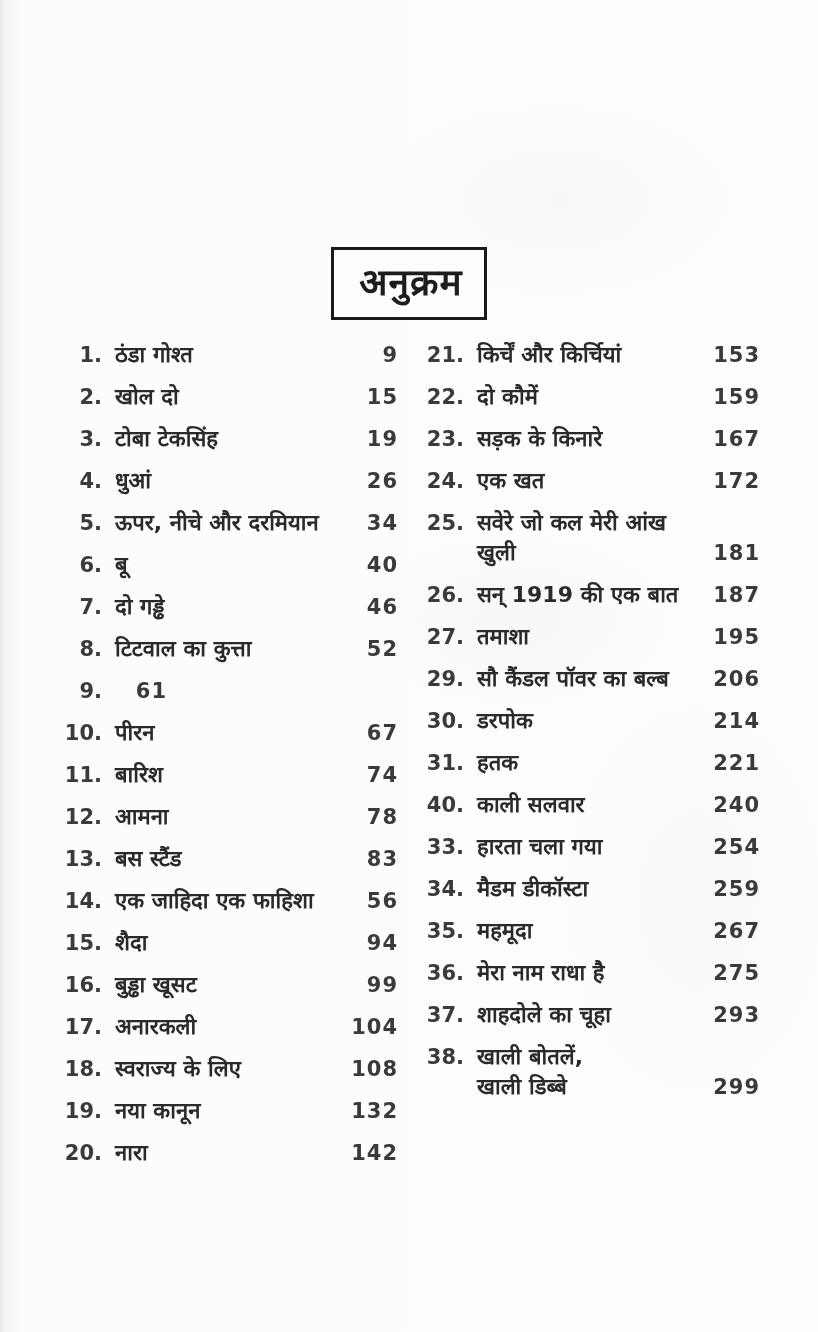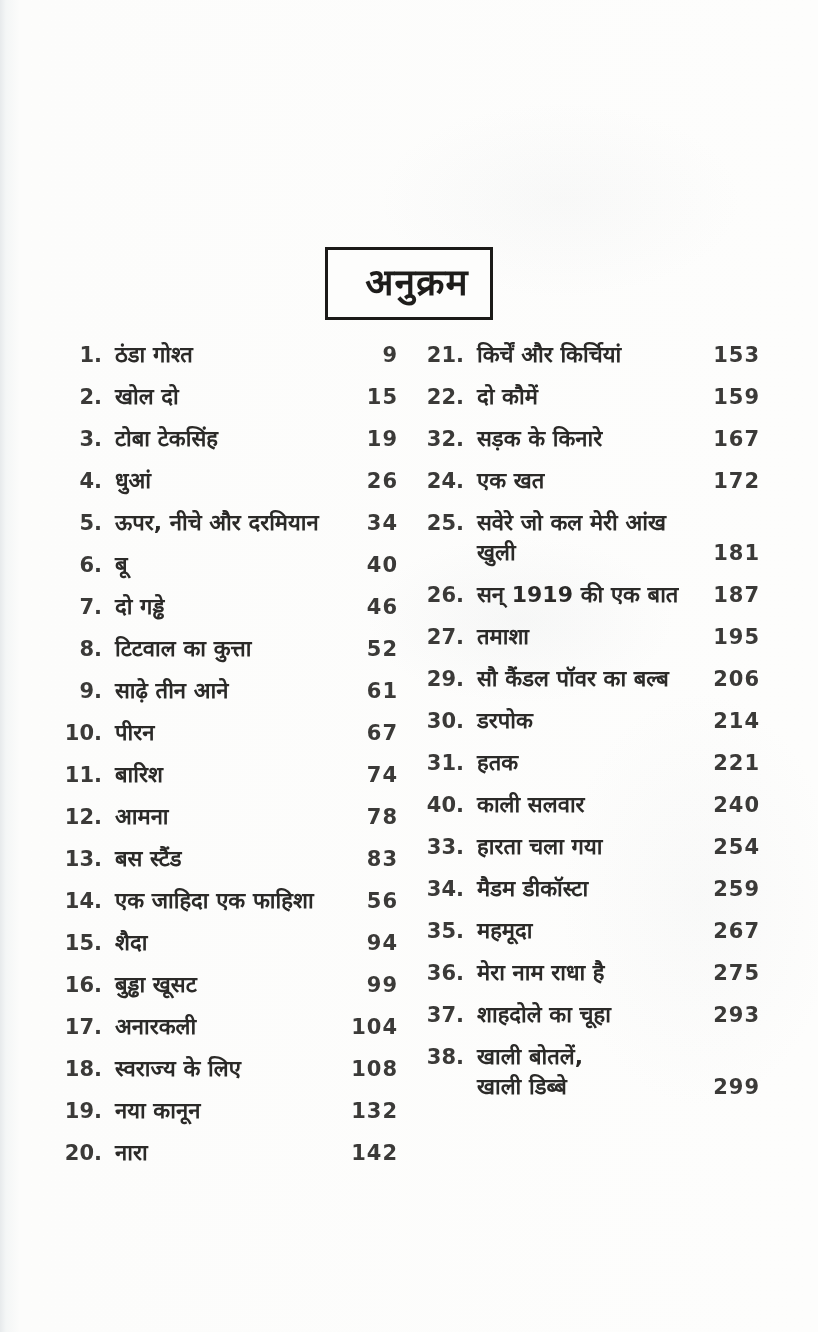--- a/index.html
+++ b/index.html
@@ -17,21 +17,21 @@
     overflow: hidden;
   }
   .title-box {
     margin: 0 auto;
     position: relative;
     top: 247px;
     width: 146px;
     border: 3px solid #1b1a18;
     background: #fdfdfc;
     text-align: center;
-    padding: 5px 0 11px 16px;
+    padding: 5px 0 11px 4px;
   }
   .title-box .title-text {
     font-size: 37px;
     font-weight: 700;
     color: #1e1d1b;
     letter-spacing: 1px;
   }
   .toc {
     position: absolute;
     top: 340px;
@@ -116,21 +116,20 @@
           <span class="ttl"><span>दो गड्ढे</span></span>
           <span class="pg">46</span>
         </div>
         <div class="row">
           <span class="num">8.</span>
           <span class="ttl"><span>टिटवाल का कुत्ता</span></span>
           <span class="pg">52</span>
         </div>
         <div class="row">
           <span class="num">9.</span>
-          <span class="ttl"><span>साढ़े तीन आने</span></span>
           <span class="pg">61</span>
         </div>
         <div class="row">
           <span class="num">10.</span>
           <span class="ttl"><span>पीरन</span></span>
           <span class="pg">67</span>
         </div>
         <div class="row">
           <span class="num">11.</span>
           <span class="ttl"><span>बारिश</span></span>
@@ -187,21 +186,21 @@
           <span class="num">21.</span>
           <span class="ttl"><span>किर्चें और किर्चियां</span></span>
           <span class="pg">153</span>
         </div>
         <div class="row">
           <span class="num">22.</span>
           <span class="ttl"><span>दो कौमें</span></span>
           <span class="pg">159</span>
         </div>
         <div class="row">
-          <span class="num">32.</span>
+          <span class="num">23.</span>
           <span class="ttl"><span>सड़क के किनारे</span></span>
           <span class="pg">167</span>
         </div>
         <div class="row">
           <span class="num">24.</span>
           <span class="ttl"><span>एक खत</span></span>
           <span class="pg">172</span>
         </div>
         <div class="row">
           <span class="num">25.</span>

